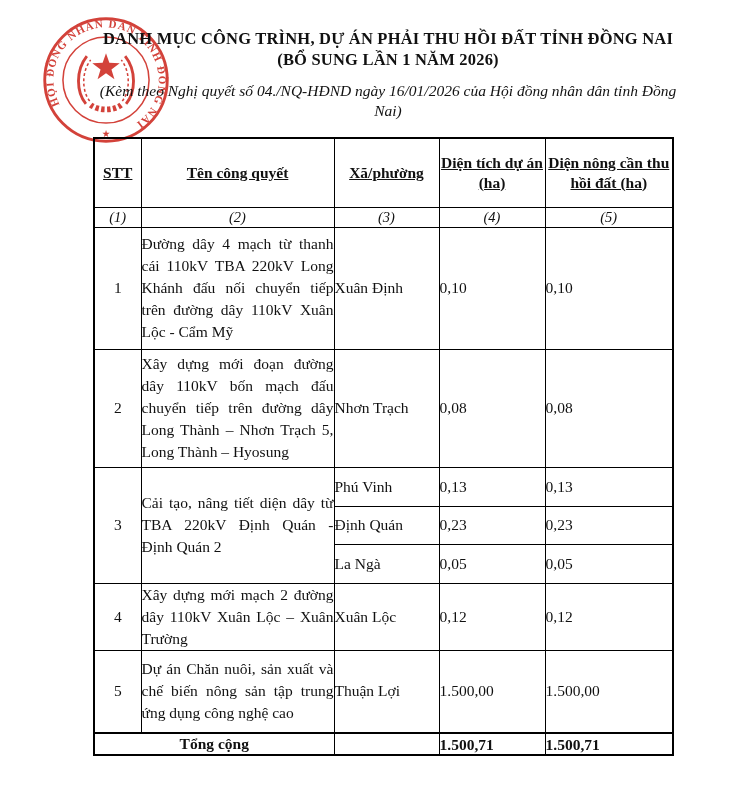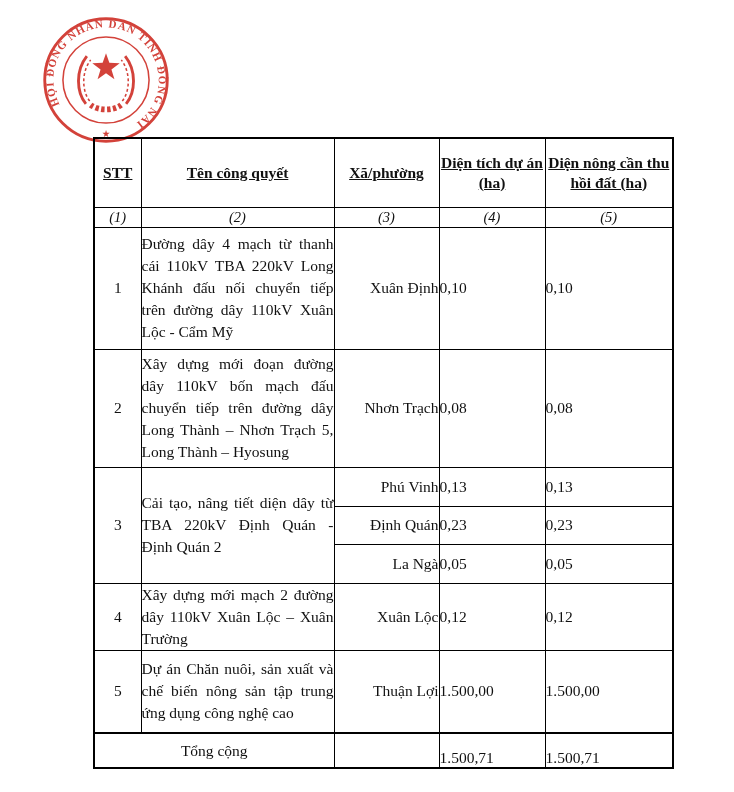--- a/index.html
+++ b/index.html
@@ -29,26 +29,26 @@
   .r-nums  { height:20px; }
   .nums-row td { font-style:italic; text-align:center; font-size:14.5px; font-weight:normal; }
 
   .r1 { height:122px; } .r2 { height:118px; }
   .r3a { height:39px; } .r3b { height:38px; } .r3c { height:39px; }
   .r4 { height:60px; }  .r5 { height:83px; }
   .r-total { height:22px; }
 
   .cell-stt     { text-align:center; }
   .cell-name    { text-align:justify; text-justify:inter-word; padding:2px 8px; line-height:22px; }
-  .cell-commune { text-align:right; padding:0 4px; }
+  .cell-commune { text-align:left; padding:0 4px; }
   .cell-num     { text-align:left; padding-right:14px; padding-top:10px; }
   .cell-num.c5  { padding-right:9px; }
 
-  .total-row td { font-weight:normal; border-top:2px solid #000; }
-  .total-row .cell-num { padding-top:15px; }
+  .total-row td { font-weight:bold; border-top:2px solid #000; }
+  .total-row .cell-num { padding-top:1px; }
   .total-label { text-align:center; }
 </style>
 </head>
 <body>
 
 <div class="page">
 
   <svg class="seal" viewBox="0 0 140 140" aria-hidden="true">
     <g fill="none" stroke="#d0342c">
       <circle cx="70" cy="70" r="64" stroke-width="3"></circle>
@@ -65,20 +65,25 @@
     <g stroke="#d0342c" fill="none">
       <path d="M 49,95 C 39,83 38,60 50,45" stroke-width="3"></path>
       <path d="M 91,95 C 101,83 102,60 90,45" stroke-width="3"></path>
       <path d="M 53,92 C 45,82 44,62 54,49" stroke-width="1.6" stroke-dasharray="3,2.5"></path>
       <path d="M 87,92 C 95,82 96,62 86,49" stroke-width="1.6" stroke-dasharray="3,2.5"></path>
       <path d="M 54,96 A 20,12 0 0 0 86,96" stroke-width="6" stroke-dasharray="3.5,2.5"></path>
     </g>
     <polygon fill="#d0342c" points="70,42 66.5,52.1 55.7,52.4 64.3,58.9 61.2,69.1 70,63 78.8,69.1 75.7,58.9 84.3,52.4 73.5,52.1"></polygon>
   </svg>
 
+  <div class="doc-header">
+    <div class="title-line">DANH MỤC CÔNG TRÌNH, DỰ ÁN PHẢI THU HỒI ĐẤT TỈNH ĐỒNG NAI</div>
+    <div class="title-line">(BỔ SUNG LẦN 1 NĂM 2026)</div>
+    <div class="doc-note">(Kèm theo Nghị quyết số 04./NQ-HĐND ngày 16/01/2026 của Hội đồng nhân dân tỉnh Đồng Nai)</div>
+  </div>
 
   <table class="doc-table">
     <colgroup>
       <col style="width:47px">
         <col style="width:193px">
         <col style="width:105px">
         <col style="width:106px">
         <col style="width:128px">
     </colgroup>
     <thead>

